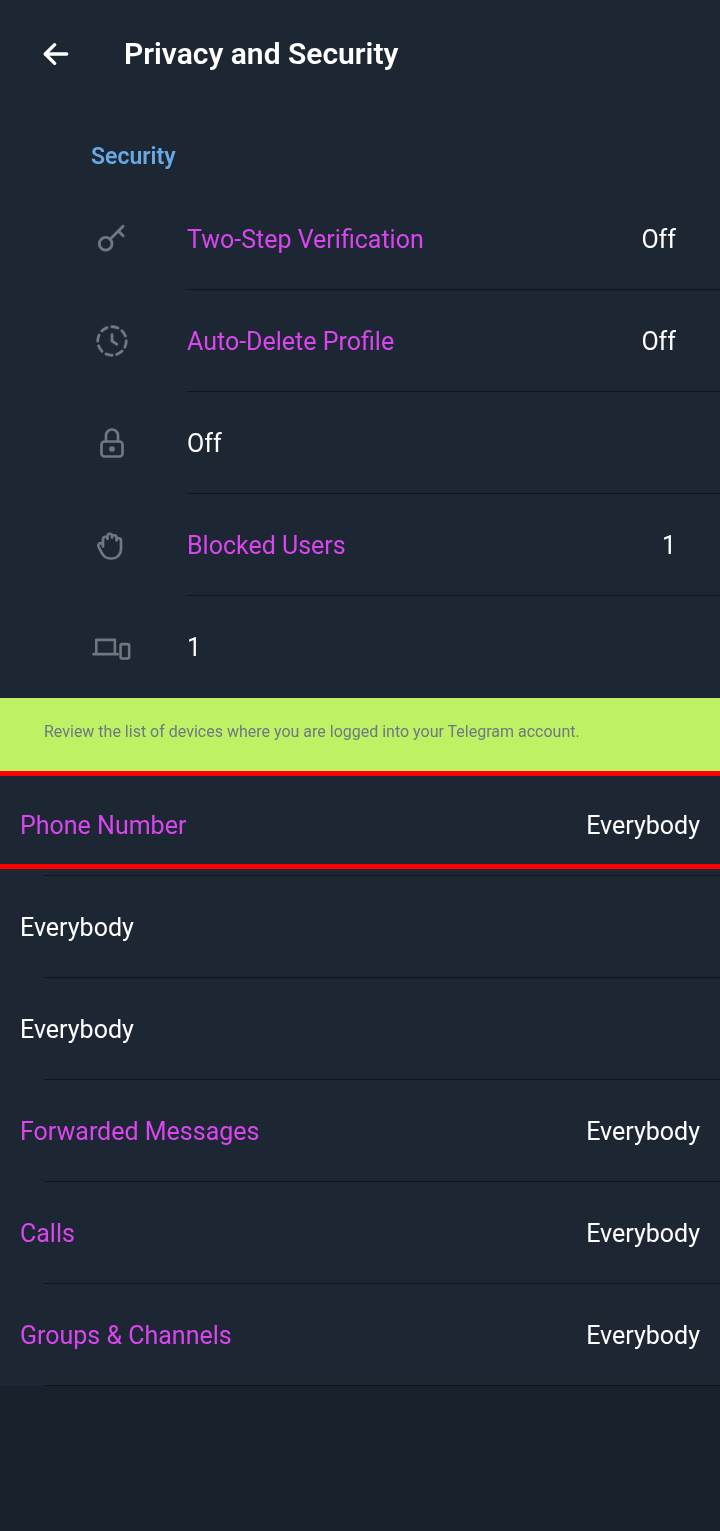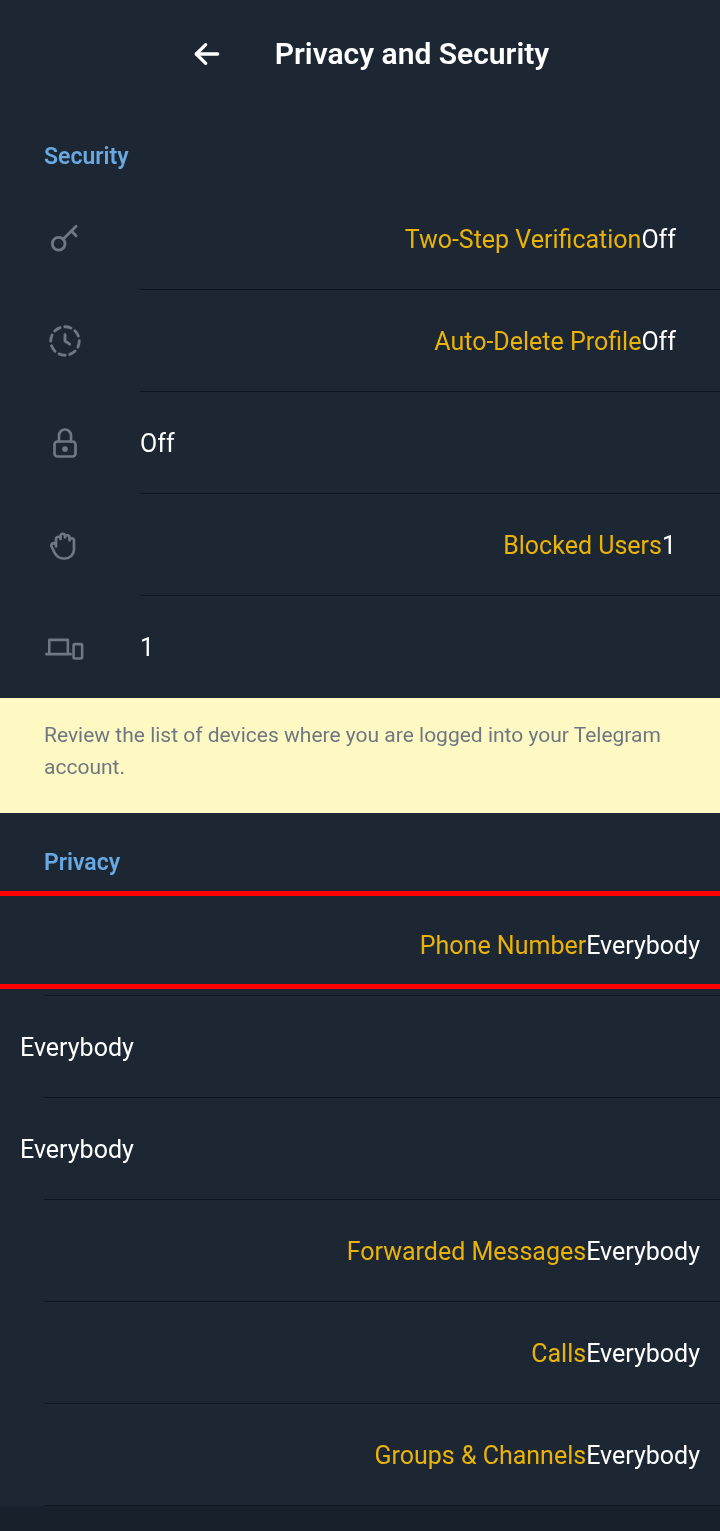--- a/index.html
+++ b/index.html
@@ -14,21 +14,20 @@
       font-family: -apple-system, BlinkMacSystemFont, 'Segoe UI', Roboto, sans-serif;
       color: #ffffff;
       overflow: hidden;
     }
     .header {
       display: flex;
       align-items: center;
       padding: 32px 20px;
       height: 107px;
       background: #1d2733;
-      justify-content: center;
     }
     .back-arrow {
       width: 48px;
       height: 48px;
       display: flex;
       align-items: center;
       justify-content: center;
       margin-right: 44px;
       margin-left: 12px;
     }
@@ -36,20 +35,21 @@
       font-size: 30px;
       font-weight: 600;
       color: #ffffff;
     }
     .section {
       background: #1d2733;
       margin-top: 4px;
     }
     .section-first {
       margin-top: 0;
+      padding-left: 47px;
     }
     .section-header {
       padding: 36px 44px 18px 44px;
       font-size: 23px;
       font-weight: 600;
       color: #68a8e3;
     }
     .row {
       display: flex;
       align-items: center;
@@ -62,22 +62,21 @@
       height: 42px;
       display: flex;
       align-items: center;
       justify-content: center;
       margin-right: 54px;
       color: #6d7883;
     }
     .row-label {
       flex: 1;
       font-size: 25px;
-      color: #eab308;
-      text-align: right;
+      color: #d946ef;
     }
     .row-value {
       font-size: 25px;
       color: #ffffff;
     }
     .row-divider {
       position: absolute;
       bottom: 0;
       left: 140px;
       right: 0;
@@ -87,24 +86,24 @@
     .row-divider-full {
       position: absolute;
       bottom: 0;
       left: 44px;
       right: 0;
       height: 1px;
       background: #0e151e;
     }
     .section-footer {
       padding: 22px 44px 30px 44px;
-      font-size: 21px;
+      font-size: 16px;
       line-height: 1.5;
       color: #6d7883;
-      background: #fef9c3;
+      background: #bef264;
     }
     .privacy-section {
       background: #1d2733;
     }
     .privacy-row {
       display: flex;
       align-items: center;
       padding: 0 20px;
       height: 102px;
       position: relative;
@@ -187,21 +186,20 @@
         <rect x="20" y="10" width="6" height="10" rx="1"></rect>
       </svg>
     </div>
     <div class="row-value">1</div>
   </div>
 </div>
 
 <div class="section-footer">Review the list of devices where you are logged into your Telegram account.</div>
 
 <div class="privacy-section">
-  <div class="section-header">Privacy</div>
 
   <div class="privacy-row" style="position:relative;">
     <div class="highlight-box" style="left:-22px; right:-8px; top:-3px; bottom:7px;"></div>
     <div class="row-label">Phone Number</div>
     <div class="row-value">Everybody</div>
     <div class="row-divider-full"></div>
   </div>
 
   <div class="privacy-row">
     <div class="row-value">Everybody</div>

